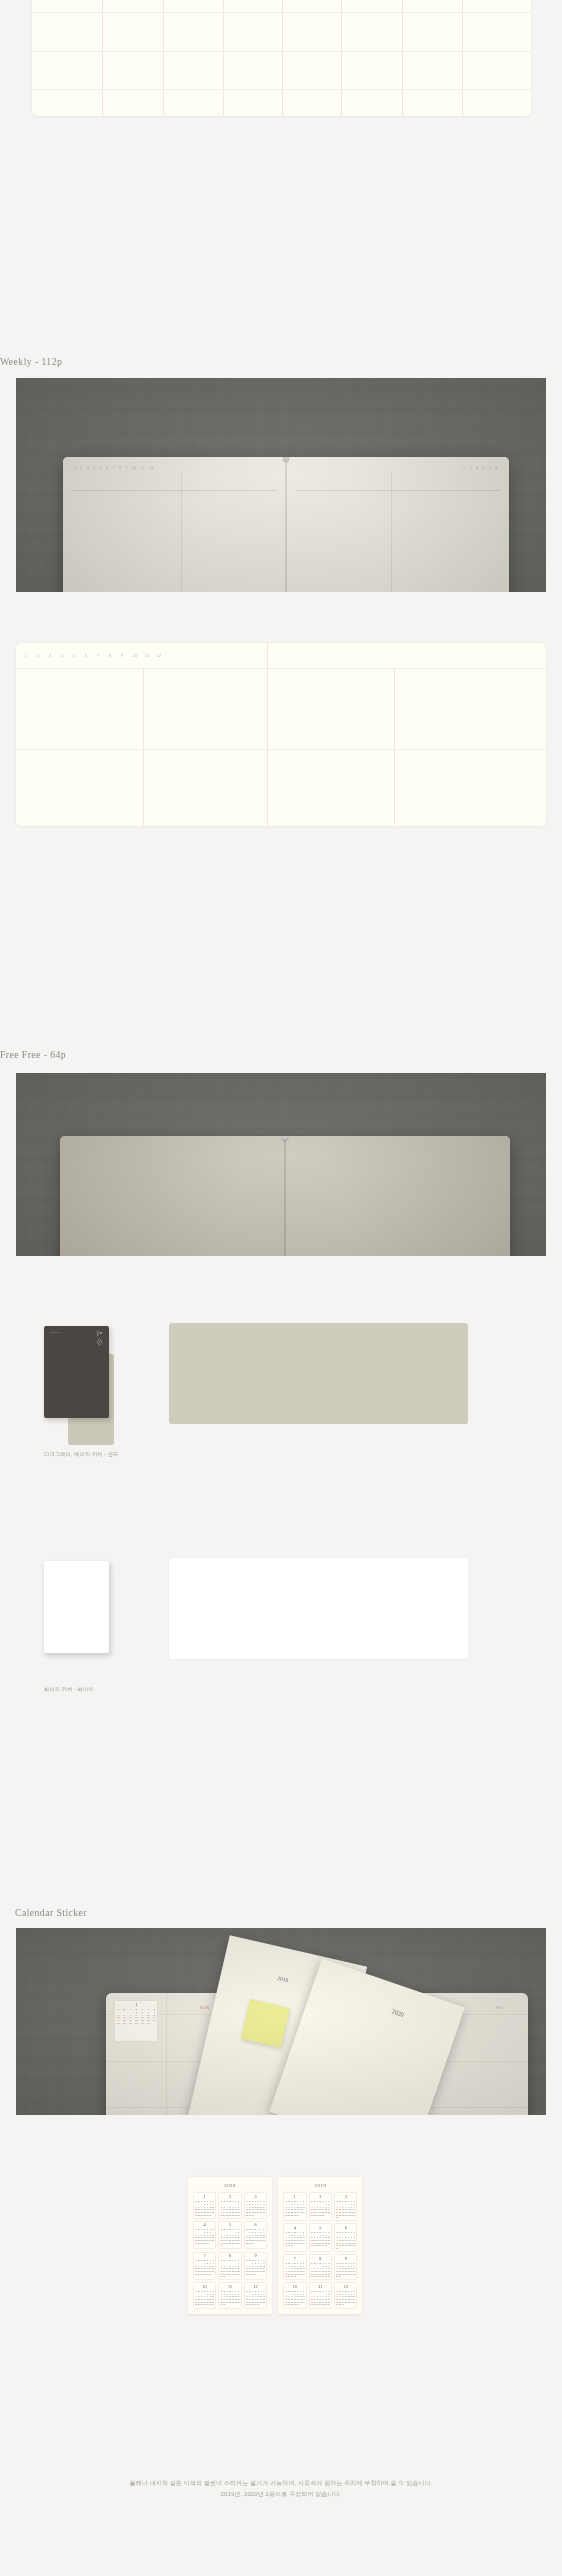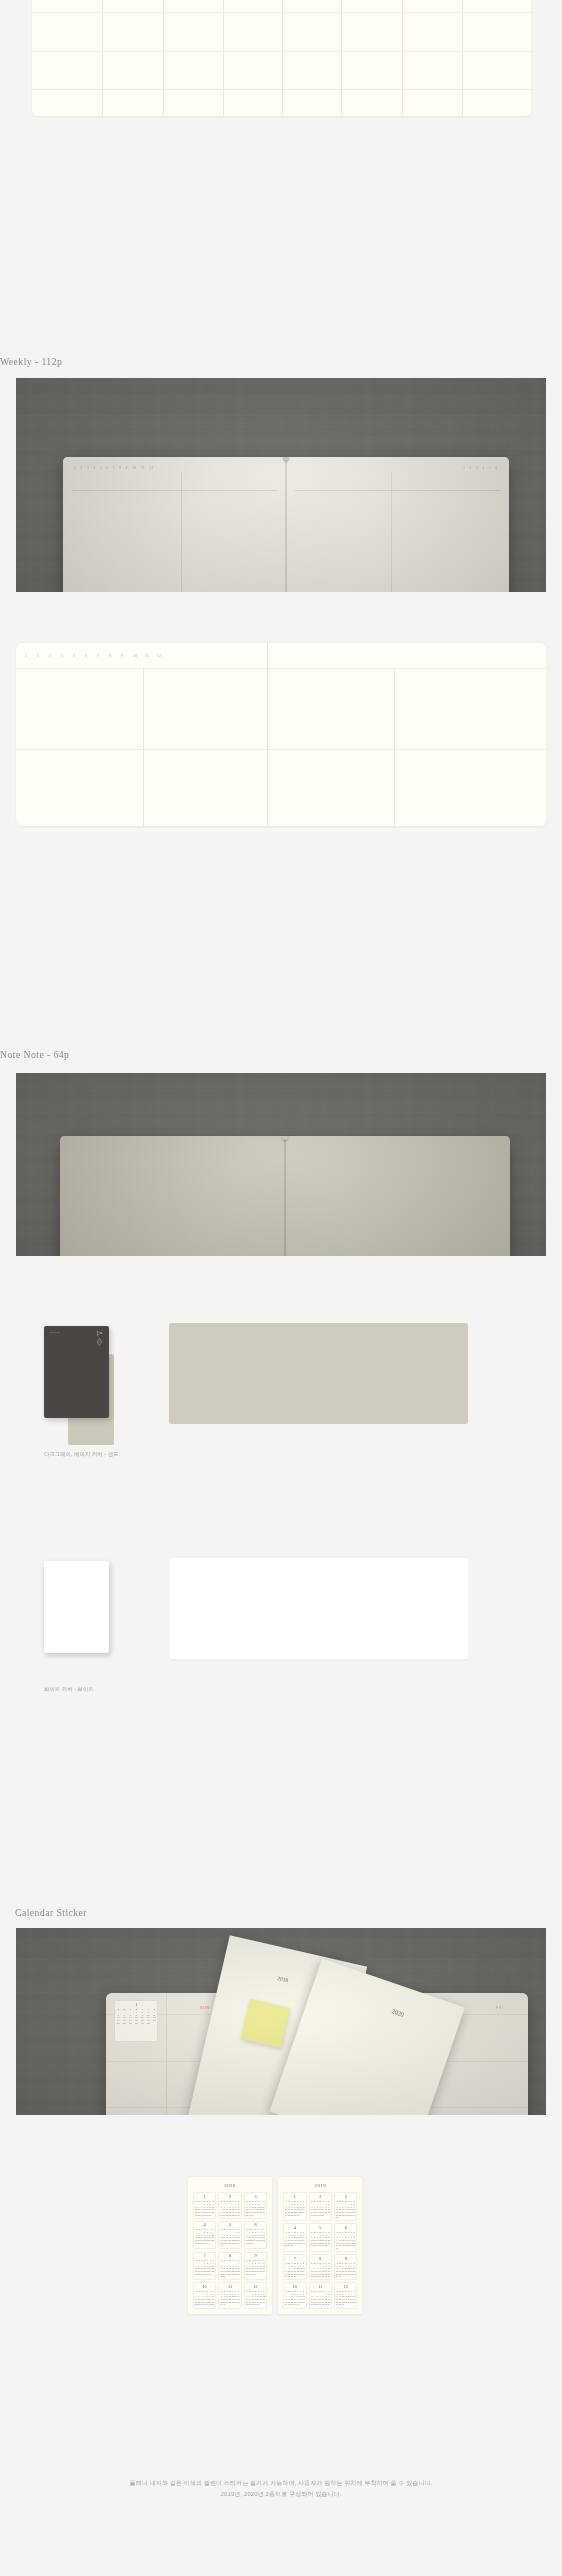--- a/index.html
+++ b/index.html
@@ -324,21 +324,21 @@
         <span>11</span>
         <span>12</span>
     </div>
     <div class="sp-h" style="top:25px;"></div>
     <div class="sp-h" style="top:106px;"></div>
     <div class="sp-v" style="left:127px; top:25px;"></div>
     <div class="sp-v" style="left:251px; top:0;"></div>
     <div class="sp-v" style="left:378px; top:25px;"></div>
   </div>
 
-  <div class="section-heading" style="position:absolute; top:1049px; left:0;">Note Note - 64p</div>
+  <div class="section-heading" style="position:absolute; top:1049px; left:0;">Free Free - 64p</div>
 
   <div class="photo" style="position:absolute; left:16px; top:1073px; width:530px; height:183px;">
     <div class="photo-grain"></div>
     <div class="book" style="left:44px; top:63px; width:450px; height:172px; background:#c7c2b6;">
       <div class="bk-edge-l" style="background:linear-gradient(90deg,#f2eee0,#fbf8ec);"></div>
       <div class="book-page" style="background:linear-gradient(105deg,#bfbaad,#cdc8bc 70%);"></div>
       <div class="book-page" style="background:linear-gradient(255deg,#c1bcaf,#cecabe 70%);"></div>
       <div class="book-spine"></div>
       <div class="book-clip"></div>
     </div>

